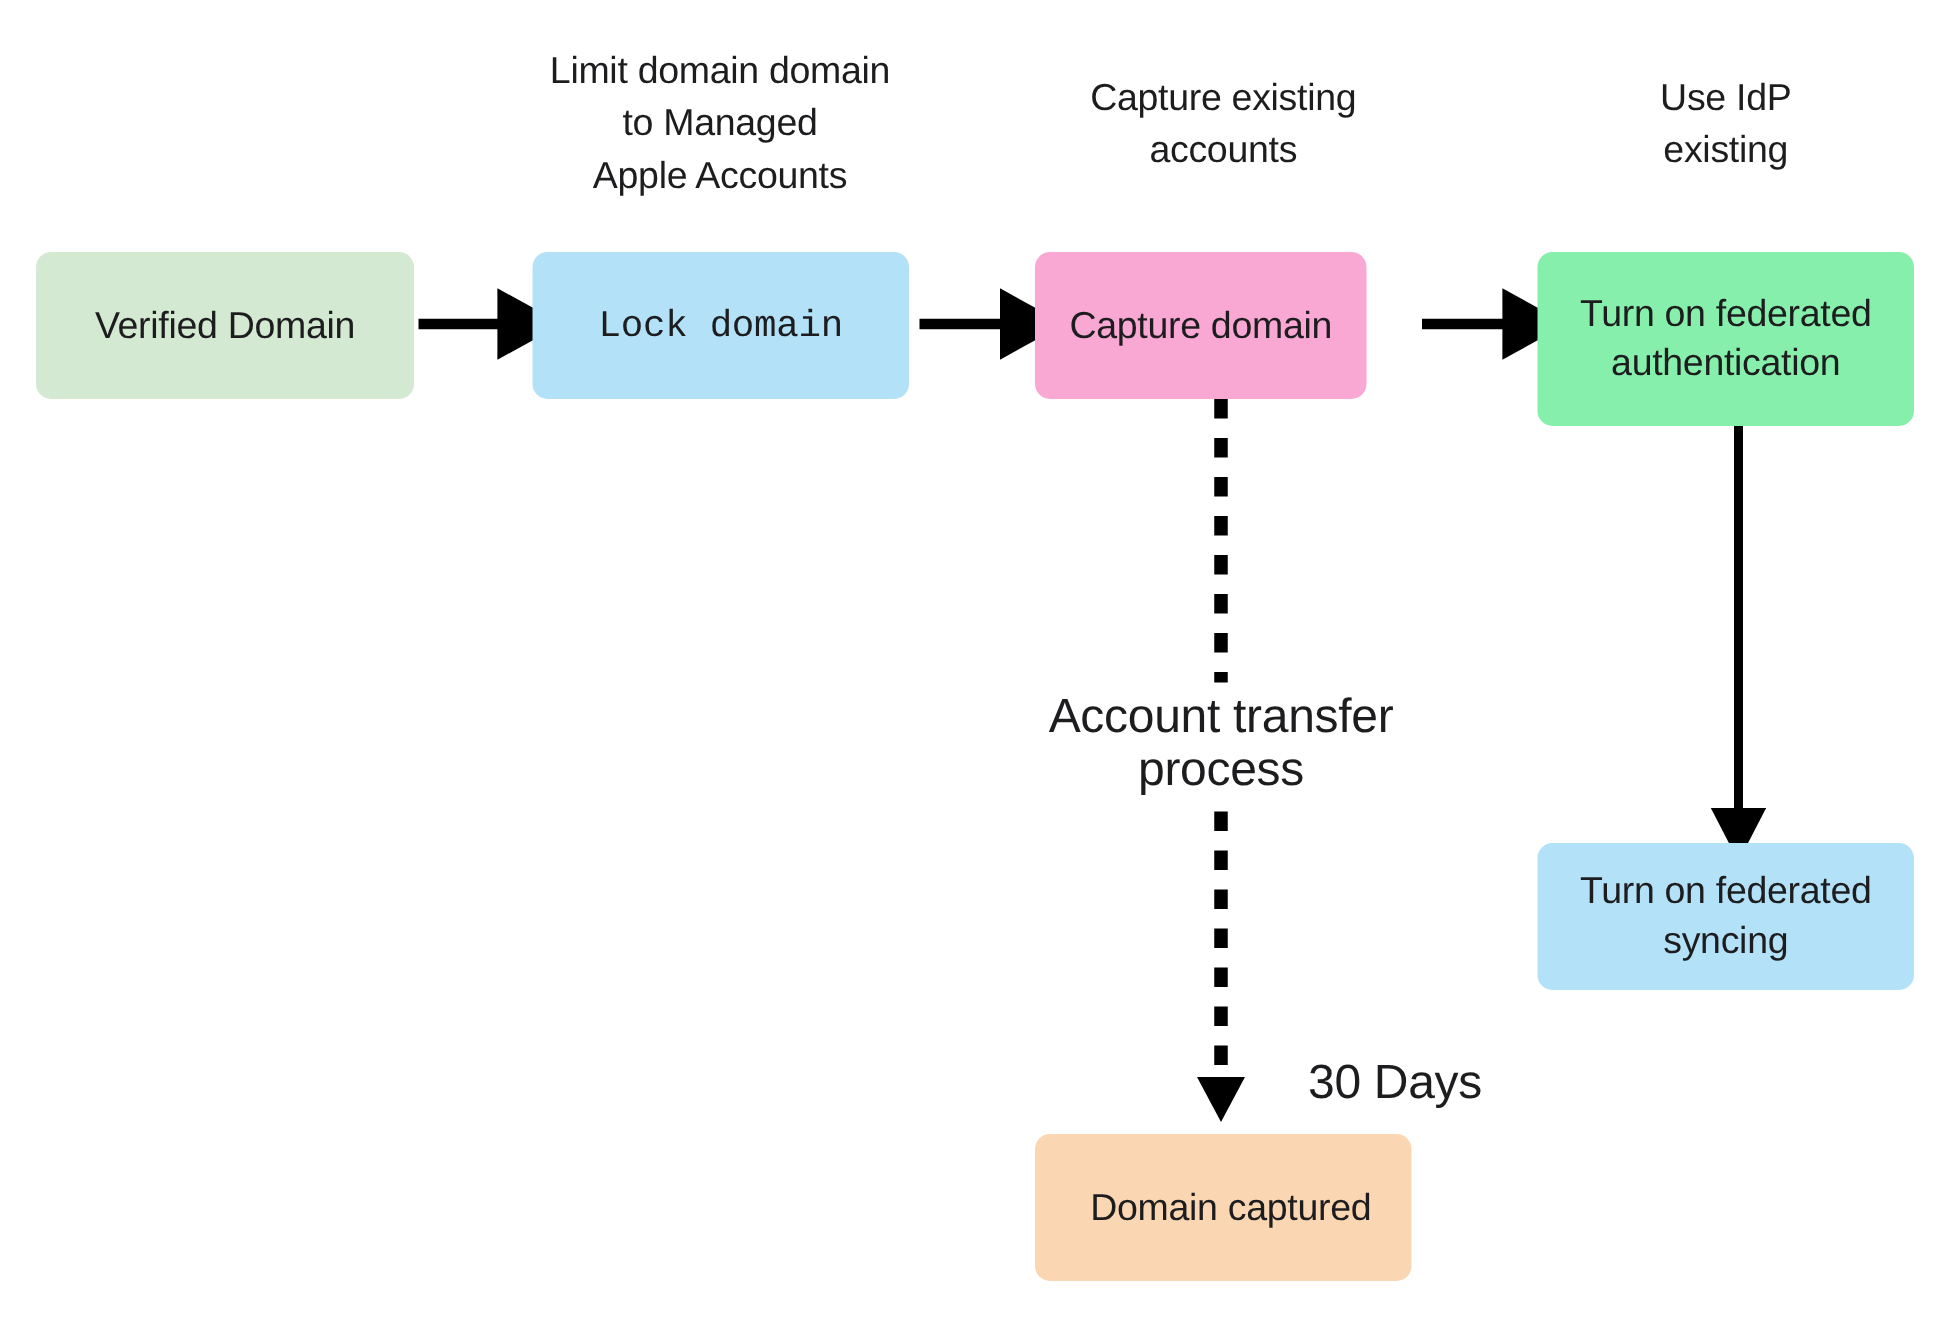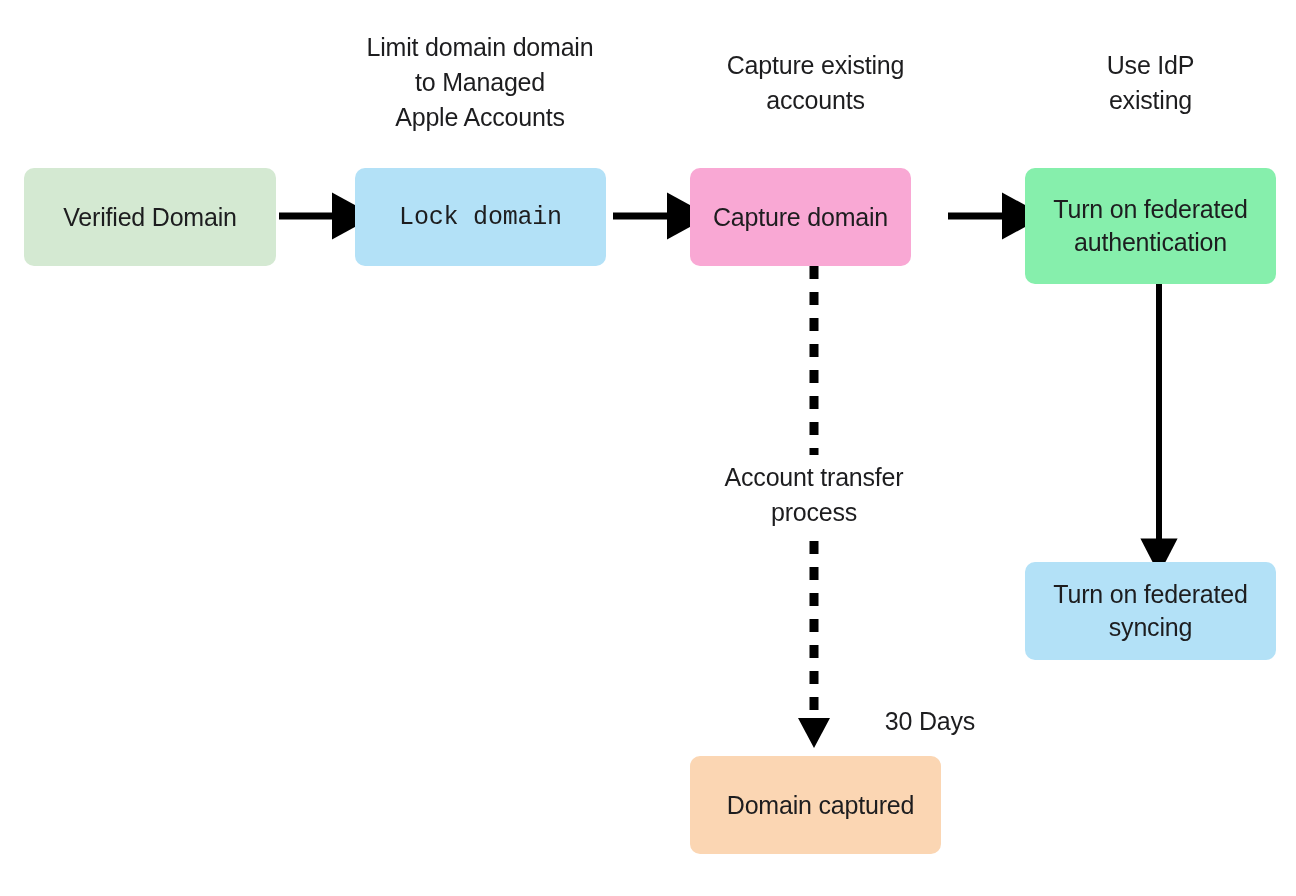--- a/index.html
+++ b/index.html
@@ -45,21 +45,21 @@
     letter-spacing: -0.2px;
     color: #1d1d1f;
     box-sizing: border-box;
     padding: 4px 10px;
     white-space: pre-line;
   }
 
   
   .edge-label {
     position: absolute;
-    font-size: 25px;
+    font-size: 32px;
     line-height: 35px;
     text-align: center;
     white-space: pre-line;
     letter-spacing: -0.2px;
     color: #1d1d1f;
   }
   .edge-label.left-align {
     text-align: center;
   }
 

